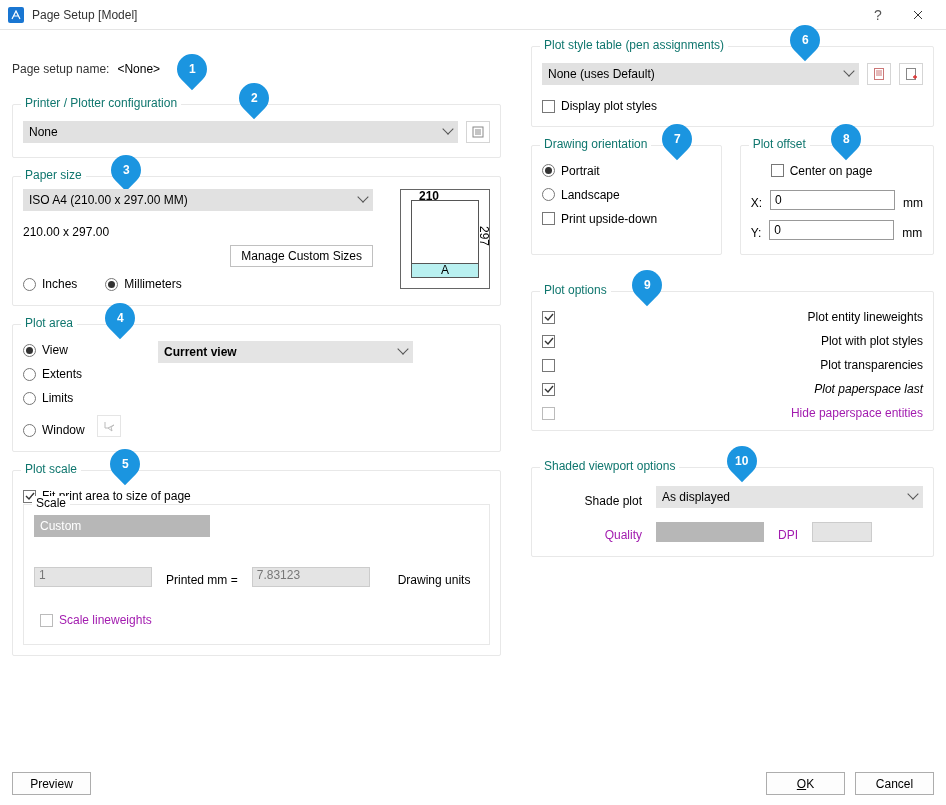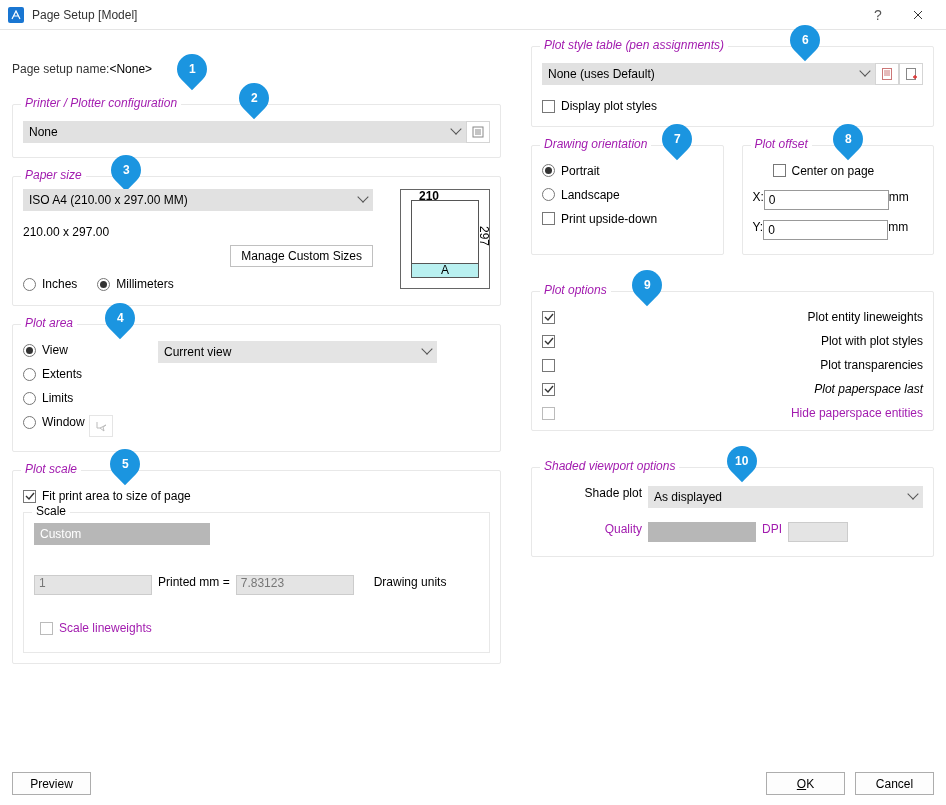--- a/index.html
+++ b/index.html
@@ -9,22 +9,22 @@
   .tb-icon svg { width: 10px; height: 10px; }
   .tb-title { flex: 1; color: #333; }
   .tb-btn { width: 40px; height: 28px; display: flex; align-items: center; justify-content: center; color: #555; cursor: pointer; }
   .tb-help { font-size: 14px; }
   .tb-close svg { width: 10px; height: 10px; }
   .content { display: flex; padding: 10px 12px 0 12px; gap: 30px; }
   .col { flex: 1; display: flex; flex-direction: column; }
   .col-left { max-width: 500px; }
   .col-right { max-width: 403px; }
   .group { position: relative; border: 1px solid #e8e8e8; border-radius: 2px; padding: 12px 10px 10px 10px; margin-top: 18px; }
-  .group-title { position: absolute; top: -9px; left: 8px; background: #fff; padding: 0 4px; color: #a21caf; font-style: italic; }
-  .row { display: flex; align-items: flex-start; margin: 4px 0; }
+  .group-title { position: absolute; top: -9px; left: 8px; background: #fff; padding: 0 4px; color: #0f766e; }
+  .row { display: flex; align-items: flex-end; gap: 8px; margin: 4px 0; }
   .label { color: #333; }
   .select { background: #e1e1e1; border: none; height: 22px; padding: 0 22px 0 6px; position: relative; display: flex; align-items: center; cursor: pointer; }
   .select .arrow { position: absolute; right: 6px; top: 50%; transform: translateY(-50%); }
   .select.light { background: #e4e4e4; }
   .select.disabled { background: #b7b7b7; color: #fff; }
   .chev { width: 8px; height: 8px; border-right: 1.2px solid #555; border-bottom: 1.2px solid #555; transform: rotate(45deg); display: inline-block; margin-bottom: 3px; }
   .iconbtn { width: 24px; height: 22px; border: 1px solid #d5d5d5; background: #fff; display: flex; align-items: center; justify-content: center; cursor: pointer; }
   .iconbtn.disabled { border-color: #e5e5e5; }
   .radio { display: inline-flex; align-items: center; gap: 6px; cursor: pointer; }
   .radio-dot { width: 13px; height: 13px; border: 1px solid #777; border-radius: 50%; display: inline-flex; align-items: center; justify-content: center; }
@@ -49,21 +49,21 @@
   .paper-preview .dim-h { position: absolute; right: -2px; top: 36px; font-size: 10px; transform: rotate(0); }
   .paper-preview .a { position:absolute; bottom:11px; left:0; right:0; text-align:center; font-size:12px; font-family: sans-serif;}
   .two-col { display: flex; gap: 18px; }
   .orientation-group { flex: 1; }
   .offset-group { flex: 1; }
   .mt6 { margin-top: 6px; }
   .mt10 { margin-top: 10px; }
   .mt14 { margin-top: 14px; }
   .disabled-text { color: #a21caf; }
   .underline-key { text-decoration: underline; }
-  .inner-frame { border:1px solid #e8e8e8; padding:10px 10px 14px 10px; margin-top:8px; position:relative; }
+  .inner-frame { border:1px solid #e8e8e8; padding:10px 10px 14px 10px; position:relative; }
   .inner-frame .inner-title { position:absolute; top:-9px; left:8px; background:#fff; padding:0 4px; }
 </style>
 </head>
 <body>
 
 <div class="titlebar">
   <div class="tb-icon">
     <svg viewBox="0 0 10 10">
         <path d="M1 9 L5 1 L9 9 M3 6 L7 6" stroke="#fff" stroke-width="1.2" fill="none"></path>
       </svg>
@@ -173,21 +173,21 @@
                 <span>Window</span>
             </label>
             <div class="iconbtn disabled" style="margin-left:4px;">
               <svg width="12" height="12" viewBox="0 0 12 12">
                   <path d="M2 2 L2 8 L5 8 M5 8 L9 11 L8 7 L11 5 Z" stroke="#bbb" fill="none" stroke-width="1"></path>
                 </svg>
             </div>
           </div>
         </div>
         <div style="flex:1;">
-          <div class="select light" style="width:279px; margin-top:4px;">
+          <div class="select light" style="width:255px; margin-top:4px;font-weight:bold;">
             <span>Current view</span>
             <span class="arrow"><span class="chev"></span></span>
           </div>
         </div>
       </div>
     </div>
 
     <div class="group">
       <div class="group-title">Plot scale</div>
       <div class="num-callout" style="left:97px; top:-22px;">

